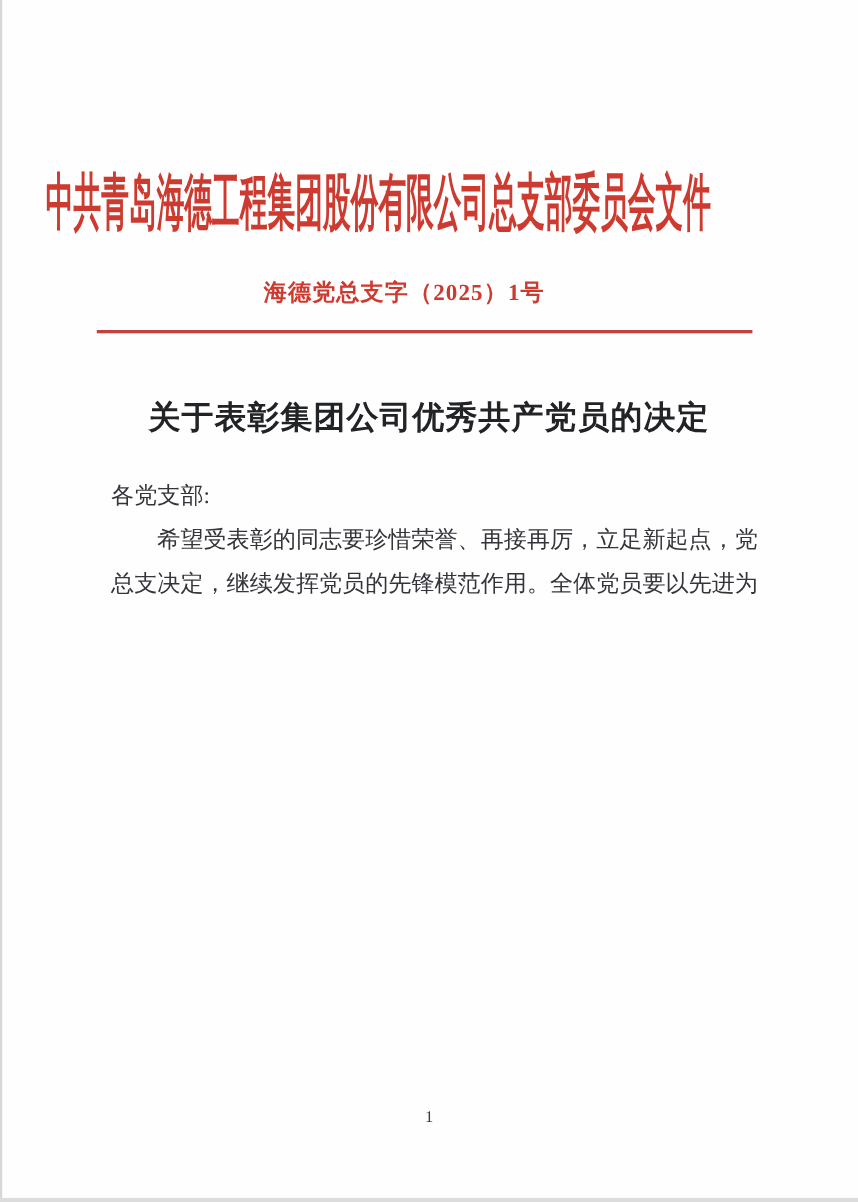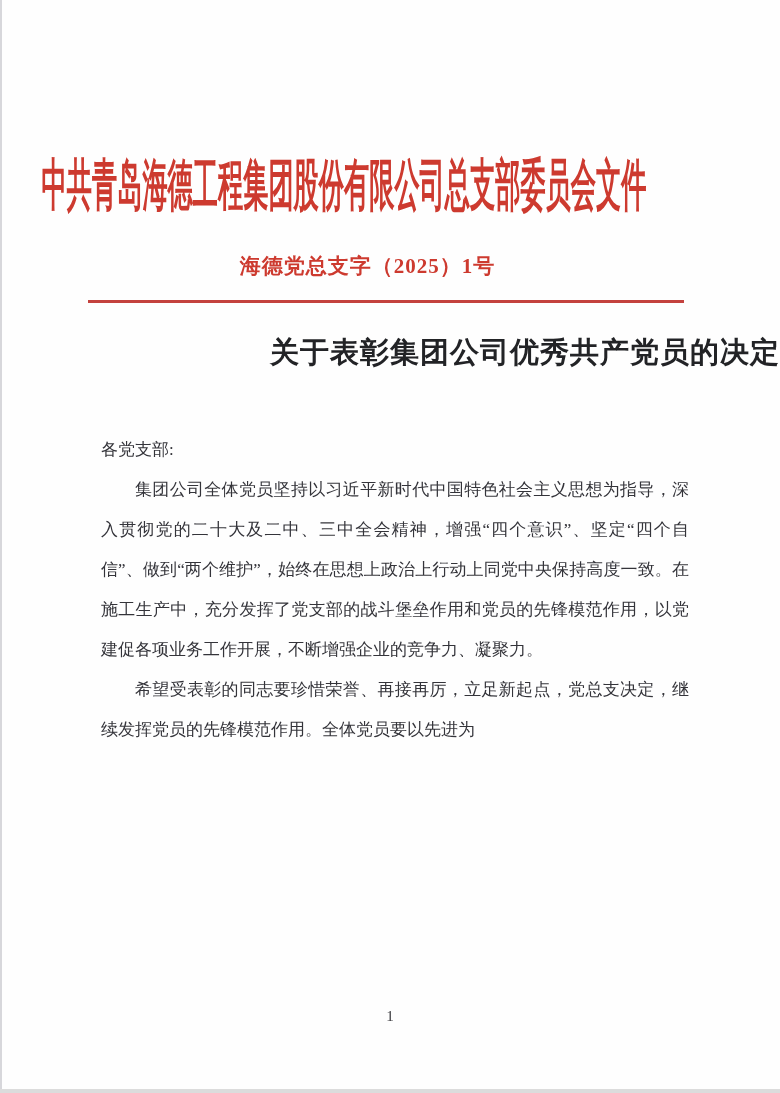--- a/index.html
+++ b/index.html
@@ -65,35 +65,35 @@
   .red-rule {
     position: absolute;
     top: 300px;
     left: 88px;
     width: 596px;
     height: 3px;
     background: var(--rule-red, #c4423e);
   }
   .doc-title {
     position: absolute;
-    top: 333px;
+    top: 360px;
     left: 0;
     width: 780px;
-    text-align: right;
+    text-align: center;
     font-size: 29px;
     font-weight: bold;
     color: #222326;
     letter-spacing: 1px;
   }
   .body-text {
     position: absolute;
     top: 430px;
     left: 101px;
     width: 588px;
-    font-size: 17px;
+    font-size: 21px;
     line-height: 40px;
     color: #34343a;
     text-align: justify;
   }
   .body-text p {
     margin: 0;
     text-indent: 2em;
   }
   .body-text .salutation {
     text-indent: 0;
@@ -121,19 +121,18 @@
   </div>
 
   <div class="doc-number">海德党总支字（2025）1号</div>
 
   <div class="red-rule"></div>
 
   <div class="doc-title">关于表彰集团公司优秀共产党员的决定</div>
 
   <div class="body-text">
     <p class="salutation">各党支部:</p>
-    <p>集团公司全体党员坚持以习近平新时代中国特色社会主义思想为指导，深入贯彻党的二十大及二中、三中全会精神，增强“四个意识”、坚定“四个自信”、做到“两个维护”，始终在思想上政治上行动上同党中央保持高度一致。在施工生产中，充分发挥了党支部的战斗堡垒作用和党员的先锋模范作用，以党建促各项业务工作开展，不断增强企业的竞争力、凝聚力。</p>
     <p>希望受表彰的同志要珍惜荣誉、再接再厉，立足新起点，党总支决定，继续发挥党员的先锋模范作用。全体党员要以先进为</p>
   </div>
 
   <div class="page-number">1</div>
 
 </div>
 
 </body></html>

